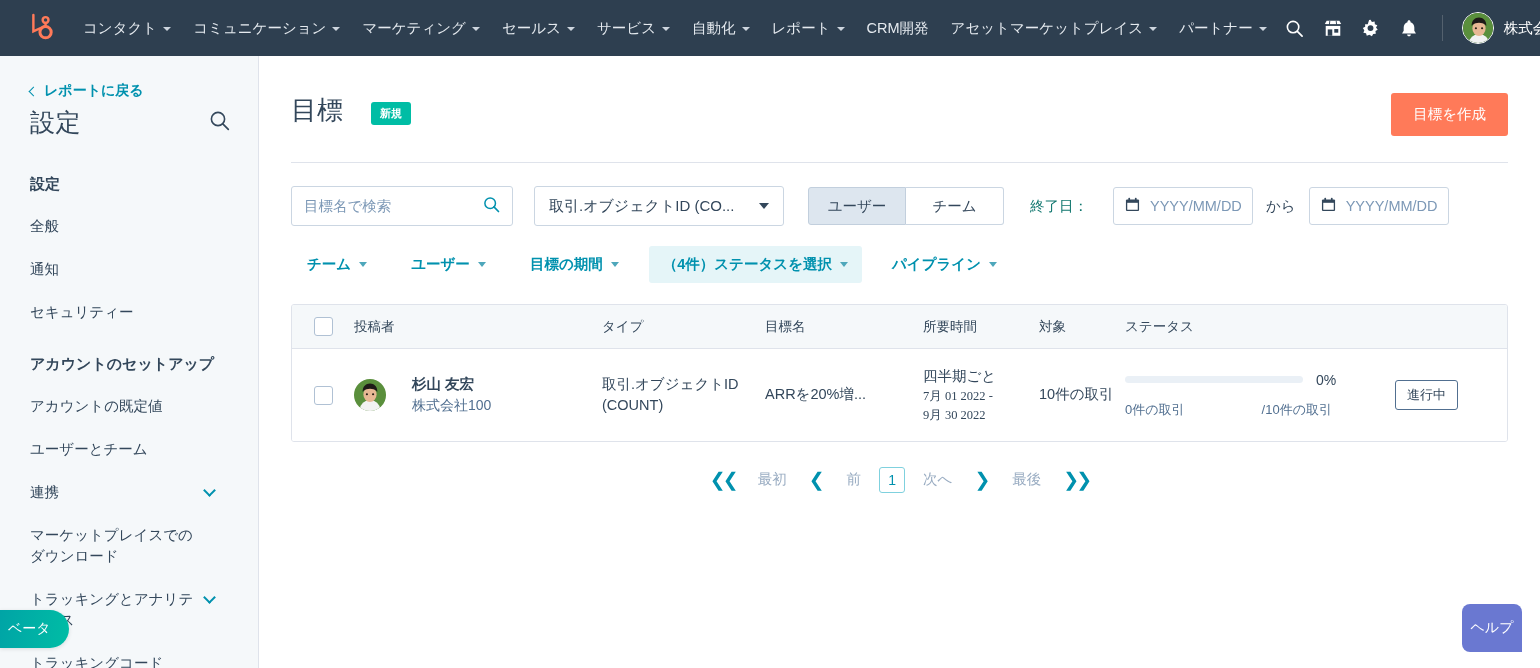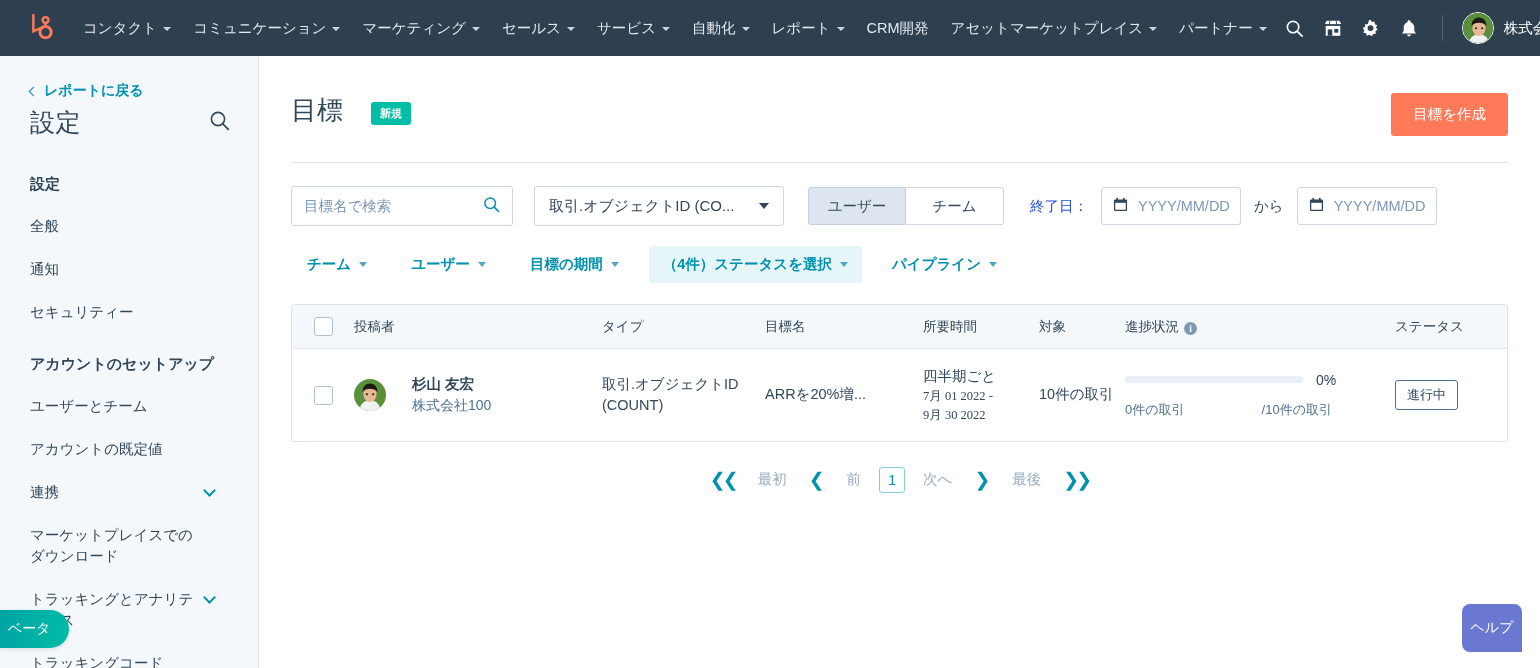--- a/index.html
+++ b/index.html
@@ -143,21 +143,21 @@
   }
   .toggle-grp { display: flex; }
   .toggle-btn {
     height: 38px; min-width: 98px; border: 1px solid #cbd6e2;
     display: flex; align-items: center; justify-content: center;
     font-size: 14.5px; color: #33475b; cursor: pointer; background: #fff;
   }
   .toggle-btn.active { background: #dde6ef; border-color: #c2cfdd; }
   .toggle-btn:first-child { border-radius: 3px 0 0 3px; }
   .toggle-btn:last-child { border-radius: 0 3px 3px 0; border-left: none; }
-  .date-label { font-size: 14.5px; color: #1d4ed8; margin: 0 13px 0 26px; }
+  .date-label { font-size: 14.5px; color: #0f766e; margin: 0 25px 0 26px; }
   .date-box {
     width: 140px; height: 38px; border: 1px solid #cbd6e2; border-radius: 3px;
     background: #fff; display: flex; align-items: center; gap: 10px;
     padding: 0 11px; cursor: pointer;
   }
   .date-box .ph { font-size: 14.5px; color: #7c98b6; }
   .date-sep { font-size: 14.5px; color: #33475b; margin: 0 13px; }
 
   .filter-row2 { display: flex; align-items: center; gap: 0; padding: 20px 0 0 2px; }
   .pill {
@@ -370,24 +370,24 @@
     </div>
     <div class="side-link">
       <span class="lbl">通知</span>
     </div>
     <div class="side-link">
       <span class="lbl">セキュリティー</span>
     </div>
 
     <div class="side-section tight">アカウントのセットアップ</div>
     <div class="side-link">
+      <span class="lbl">アカウントの既定値</span>
+    </div>
+    <div class="side-link">
       <span class="lbl">ユーザーとチーム</span>
-    </div>
-    <div class="side-link">
-      <span class="lbl">アカウントの既定値</span>
     </div>
     <div class="side-link">
       <span class="lbl">連携</span>
       <i class="chev-d"></i>
     </div>
     <div class="side-link">
       <span class="lbl">マーケットプレイスでのダウンロード</span>
     </div>
     <div class="side-link">
       <span class="lbl">トラッキングとアナリティクス</span>
@@ -488,23 +488,20 @@
     <div class="table-card">
       <div class="thead">
         <div class="c-check">
           <div class="chkbox"></div>
         </div>
         <div class="c-author">投稿者</div>
         <div class="c-type">タイプ</div>
         <div class="c-name">目標名</div>
         <div class="c-time">所要時間</div>
         <div class="c-target">対象</div>
-        <div class="c-prog">
-          <span>進捗状況</span><span class="info-dot">i</span>
-        </div>
         <div class="c-status">ステータス</div>
       </div>
 
       <div class="trow">
         <div class="c-check">
           <div class="chkbox"></div>
         </div>
         <div class="c-author">
           <div class="author-cell">
             <div class="avatar-row">

